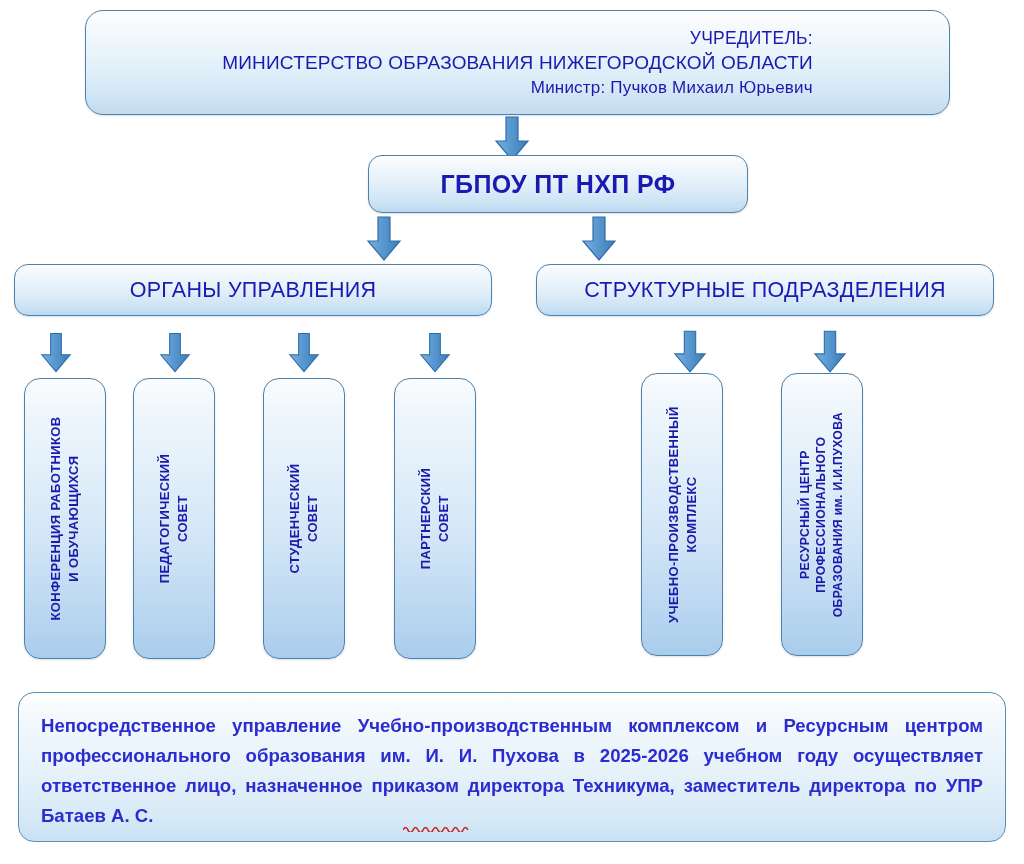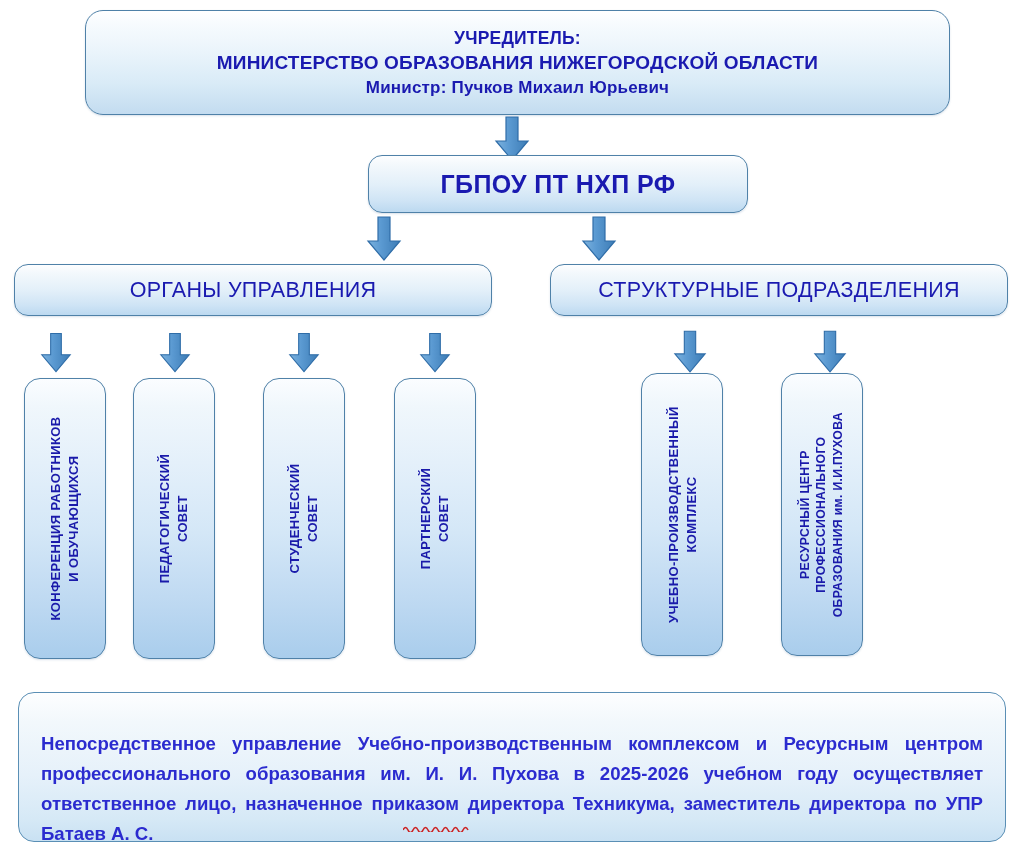--- a/index.html
+++ b/index.html
@@ -47,22 +47,23 @@
     background: linear-gradient(to bottom,
                 #ffffff 0%,
                 #f7fbfe 12%,
                 #eaf4fb 40%,
                 #d9ebf7 70%,
                 #c3dcf0 100%);
   }
 
   .founder-text {
     line-height: 1.38;
-    font-weight: bold;
+    font-weight: normal;
     letter-spacing: .2px;
+    text-align: right;
   }
   .founder-line1 { font-size: 17.5px; }
   .founder-line2 { font-size: 19px; }
   .founder-line3 { font-size: 17px; }
 
   .node.level2 {
     font-size: 25px;
     font-weight: bold;
     letter-spacing: .4px;
     margin-left: 48px;
@@ -107,21 +108,21 @@
     position: absolute;
     box-sizing: border-box;
     border: 1.6px solid #5a8fb5;
     border-radius: 16px;
     background: linear-gradient(to bottom,
                 #fdfeff 0%,
                 #f2f8fc 20%,
                 #e6f1fa 55%,
                 #d6e9f6 85%,
                 #c9e1f3 100%);
-    padding: 36px 22px 10px 22px;
+    padding: 18px 22px 10px 22px;
   }
   .note p {
     margin: 0;
     color: #2b2bcf;
     font-size: 18.6px;
     font-weight: bold;
     line-height: 1.62;
     text-align: justify;
     text-align-last: left;
   }
@@ -165,21 +166,21 @@
     <path d="M12,1 L24,1 L24,25 L34,25 L18,44 L2,25 L12,25 Z" fill="url(#ag1)" stroke="#2f6da8" stroke-width="1.2"></path>
   </svg>
   <svg class="arrow" style="left:581px; top:216px;" width="36" height="46" viewBox="0 0 36 46">
     <path d="M12,1 L24,1 L24,25 L34,25 L18,44 L2,25 L12,25 Z" fill="url(#ag1)" stroke="#2f6da8" stroke-width="1.2"></path>
   </svg>
 
   <div class="node level3" style="left:14px; top:264px; width:478px; height:52px;">
     <span>ОРГАНЫ УПРАВЛЕНИЯ</span>
   </div>
 
-  <div class="node level3" style="left:550px; top:264px; width:458px; height:52px;text-align:center;">
+  <div class="node level3" style="left:536px; top:264px; width:458px; height:52px;text-align:center;">
     <span>СТРУКТУРНЫЕ ПОДРАЗДЕЛЕНИЯ</span>
   </div>
 
   <svg class="arrow" style="left:40px; top:332px;" width="32" height="42" viewBox="0 0 36 46">
     <path d="M12,1 L24,1 L24,25 L34,25 L18,44 L2,25 L12,25 Z" fill="url(#ag1)" stroke="#2f6da8" stroke-width="1.2"></path>
   </svg>
   <svg class="arrow" style="left:159px; top:332px;" width="32" height="42" viewBox="0 0 36 46">
     <path d="M12,1 L24,1 L24,25 L34,25 L18,44 L2,25 L12,25 Z" fill="url(#ag1)" stroke="#2f6da8" stroke-width="1.2"></path>
   </svg>
   <svg class="arrow" style="left:288px; top:332px;" width="32" height="42" viewBox="0 0 36 46">

